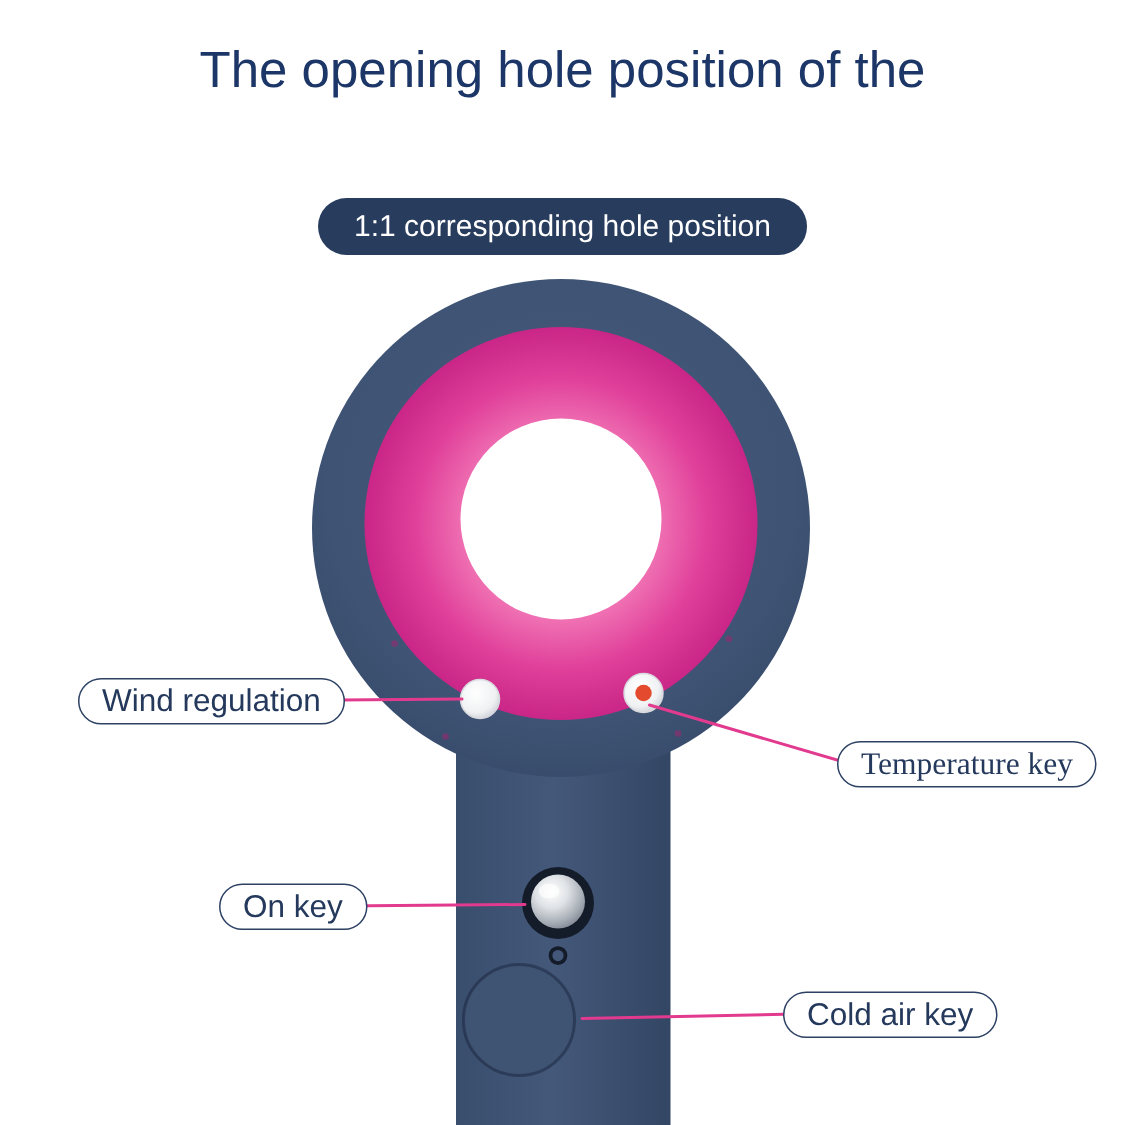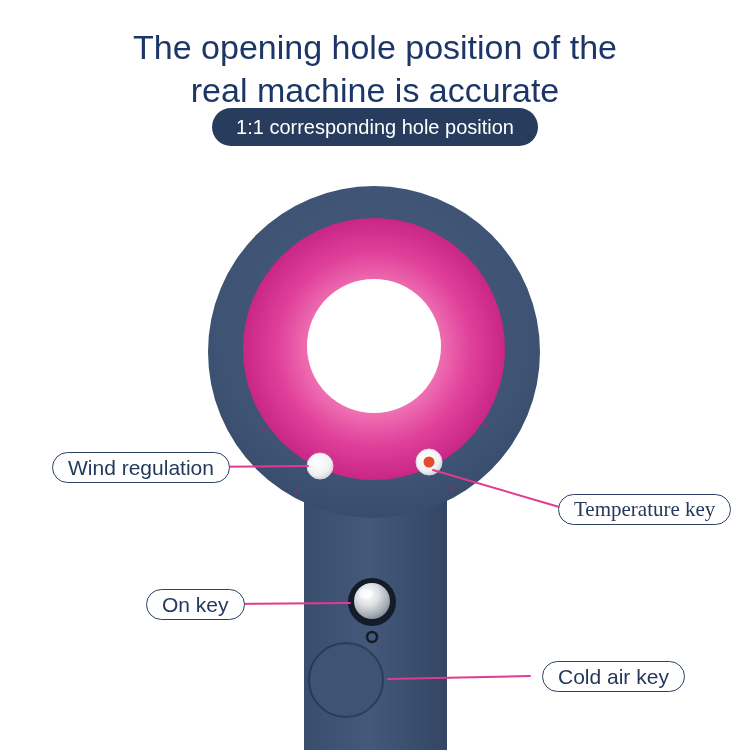--- a/index.html
+++ b/index.html
@@ -1,38 +1,37 @@
 <!DOCTYPE html>
 <html style="--title: #1c3668; --badge-bg: #283c5d; --badge-text: #ffffff; --body: #3e5271; --pink: #d92f8e; --line: #e23a8e; --pill-border: #2c4163; --pill-text: #24395c; --temp-dot: #e34a2e;"><head>
 <meta charset="utf-8">
 <style>
   html,body{margin:0;padding:0;background:#ffffff;}
   body{font-family:"Liberation Sans", sans-serif;}
   .stage{position:relative;width:750px;height:750px;background:#ffffff;overflow:hidden;}
   .title{position:absolute;top:26px;left:0;width:100%;text-align:center;
          color:var(--title,#1c3668);font-size:34px;font-weight:500;line-height:43px;}
-  .badge{position:absolute;top:108px;left:50%;transform:translateX(-50%);
+  .badge{position:absolute;top:132px;left:50%;transform:translateX(-50%);
          background:var(--badge-bg,#283c5d);color:var(--badge-text,#ffffff);
          font-size:20px;line-height:20px;padding:9px 24px;border-radius:20px;white-space:nowrap;}
   svg.art{position:absolute;left:0;top:0;}
   .pill{position:absolute;background:#ffffff;border:1.6px solid var(--pill-border,#2c4163);
         color:var(--pill-text,#24395c);font-size:21px;line-height:17px;
         padding:6px 15px;border-radius:17px;white-space:nowrap;}
   .lines line{stroke:var(--line,#e23a8e);stroke-width:2;stroke-linecap:round;}
   .hole{fill:#ffffff;}
   .coldring{fill:#3f5373;stroke:rgba(8,18,38,0.35);stroke-width:2;}
 </style>
 </head>
 <body>
 
 <div class="stage">
 
   <div class="title">
     <div>The opening hole position of the</div>
-    <div>real machine is accurate</div>
   </div>
 
   <div class="badge">1:1 corresponding hole position</div>
 
   <svg class="art" width="750" height="750" viewBox="0 0 750 750">
     <defs>
       <radialGradient id="headGrad" cx="50%" cy="42%" r="62%">
         <stop offset="0" stop-color="#46597b"></stop>
         <stop offset="0.75" stop-color="#3f5474"></stop>
         <stop offset="1" stop-color="#36496a"></stop>
@@ -94,15 +93,15 @@
       <line x1="186" y1="467" x2="308" y2="466"></line>
       <line x1="433" y1="470" x2="566" y2="509"></line>
       <line x1="228" y1="604" x2="350" y2="603"></line>
       <line x1="388" y1="679" x2="530" y2="676"></line>
     </g>
   </svg>
 
   <div class="pill" style="left:52px;top:452px;">Wind regulation</div>
   <div class="pill" style="left:558px;top:494px;font-family:Liberation Serif, serif;">Temperature key</div>
   <div class="pill" style="left:146px;top:589px;text-align:right;">On key</div>
-  <div class="pill" style="left:542px;top:661px;">Cold air key</div>
+  <div class="pill" style="left:522px;top:661px;">Cold air key</div>
 
 </div>
 
 </body></html>

